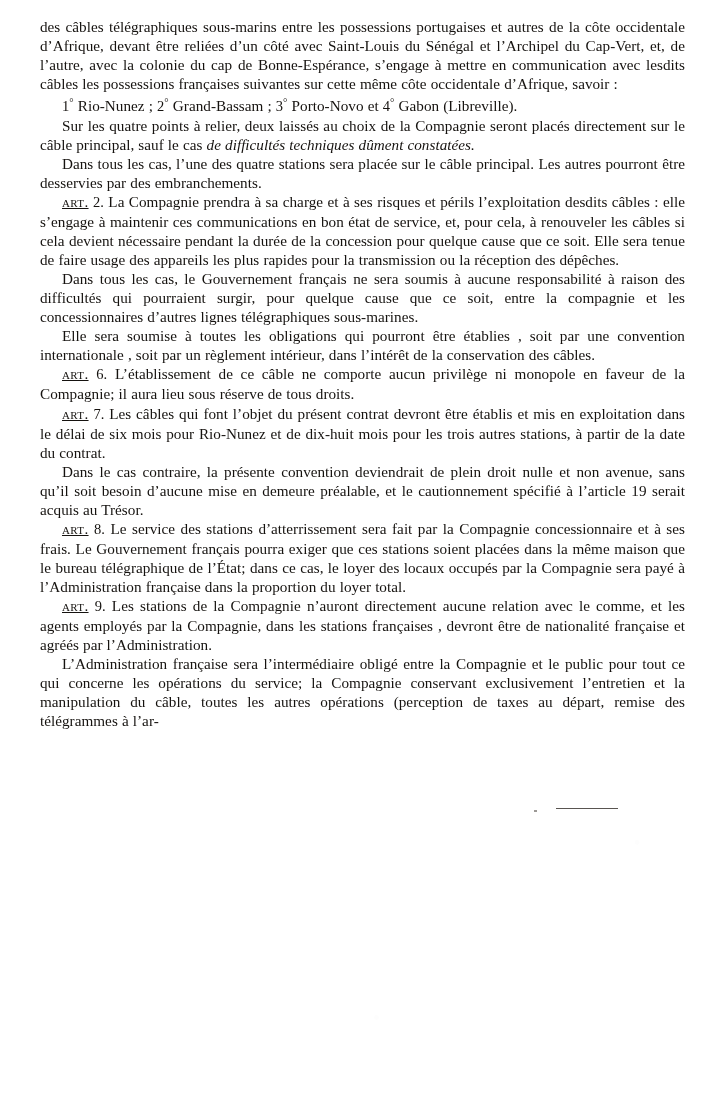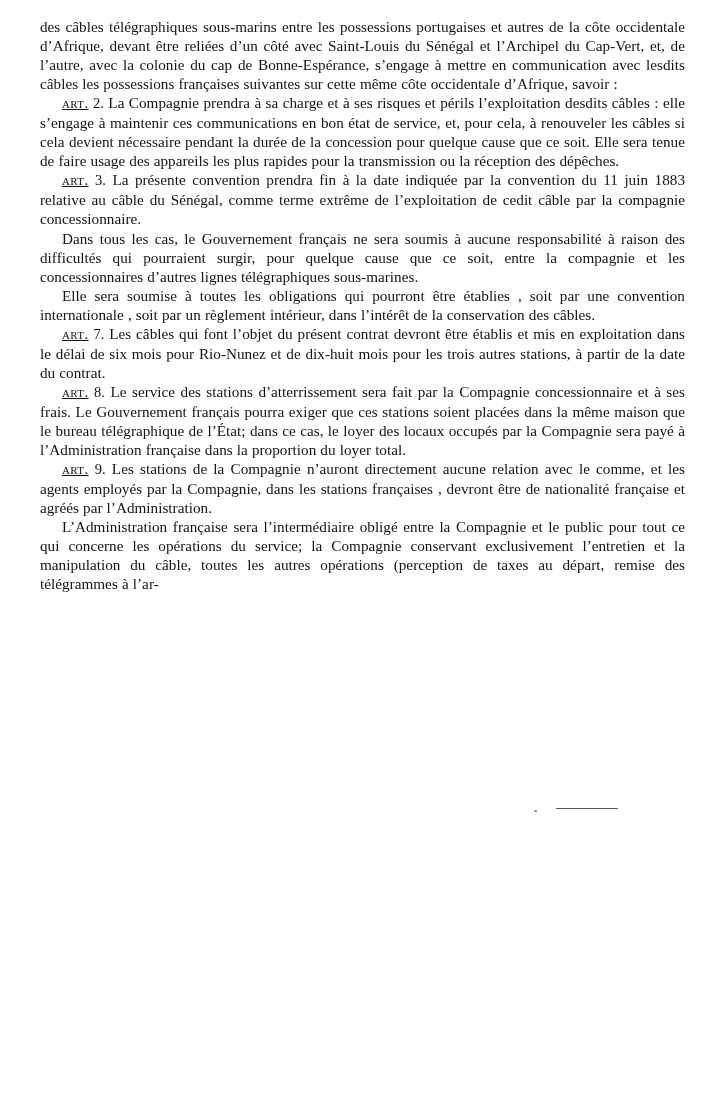--- a/index.html
+++ b/index.html
@@ -115,48 +115,56 @@
 </style>
 </head>
 <body>
 
 <div id="page">
 
   <div id="text-column">
 
     <p class="para noindent">des câbles télégraphiques sous-marins entre les possessions portugaises et autres de la côte occidentale d’Afrique, devant être reliées d’un côté avec Saint-Louis du Sénégal et l’Archipel du Cap-Vert, et, de l’autre, avec la colonie du cap de Bonne-Espérance, s’engage à mettre en communication avec lesdits câbles les possessions françaises suivantes sur cette même côte occidentale d’Afrique, savoir :</p>
 
+    <p class="para indent">
+      <span class="osf">1</span><span class="ord">°</span>&nbsp;Rio-Nunez&nbsp;; <span class="osf">2</span><span class="ord">°</span>&nbsp;Grand-Bassam&nbsp;; <span class="osf">3</span><span class="ord">°</span>&nbsp;Porto-Novo et <span class="osf">4</span><span class="ord">°</span>&nbsp;Gabon (Libreville).
+    </p>
 
+    <p class="para indent">
+      Sur les quatre points à relier, deux laissés au choix de la Compagnie seront placés directement sur le câble principal, sauf le cas <span class="ital">de difficultés techniques dûment constatées.</span>
+    </p>
 
+    <p class="para indent">Dans tous les cas, l’une des quatre stations sera placée sur le câble principal. Les autres pourront être desservies par des embranchements.</p>
 
     <p class="para indent">
       <span class="artno">Art.</span>
       <span class="osf">2.</span>
       <span>La Compagnie prendra à sa charge et à ses risques et périls l’exploitation desdits câbles : elle s’engage à maintenir ces communications en bon état de service, et, pour cela, à renouveler les câbles si cela devient nécessaire pendant la durée de la concession pour quelque cause que ce soit. Elle sera tenue de faire usage des appareils les plus rapides pour la transmission ou la réception des dépêches.</span>
     </p>
 
-    <p class="para indent">
-      <span class="artno">Art.</span>
-      <span class="osf">3.</span>
-      <span>La présente convention prendra fin à la date indiquée par la convention du 11 juin 1883 relative au câble du Sénégal, comme terme extrême de l’exploitation de cedit câble par la compagnie concessionnaire.</span>
-    </p>
 
 
 
     <p class="para indent">Dans tous les cas, le Gouvernement français ne sera soumis à aucune responsabilité à raison des difficultés qui pourraient surgir, pour quelque cause que ce soit, entre la compagnie et les concessionnaires d’autres lignes télégraphiques sous-marines.</p>
 
     <p class="para indent">Elle sera soumise à toutes les obligations qui pourront être établies , soit par une convention internationale , soit par un règlement intérieur, dans l’intérêt de la conservation des câbles.</p>
 
+    <p class="para indent">
+      <span class="artno">Art.</span>
+      <span class="osf">6.</span>
+      <span>L’établissement de ce câble ne comporte aucun privilège ni monopole en faveur de la Compagnie; il aura lieu sous réserve de tous droits.</span>
+    </p>
 
     <p class="para indent">
       <span class="artno">Art.</span>
       <span class="osf">7.</span>
       <span>Les câbles qui font l’objet du présent contrat devront être établis et mis en exploitation dans le délai de six mois pour Rio-Nunez et de dix-huit mois pour les trois autres stations, à partir de la date du contrat.</span>
     </p>
 
+    <p class="para indent">Dans le cas contraire, la présente convention deviendrait de plein droit nulle et non avenue, sans qu’il soit besoin d’aucune mise en demeure préalable, et le cautionnement spécifié à l’article 19 serait acquis au Trésor.</p>
 
     <p class="para indent">
       <span class="artno">Art.</span>
       <span class="osf">8.</span>
       <span>Le service des stations d’atterrissement sera fait par la Compagnie concessionnaire et à ses frais. Le Gouvernement français pourra exiger que ces stations soient placées dans la même maison que le bureau télégraphique de l’État; dans ce cas, le loyer des locaux occupés par la Compagnie sera payé à l’Administration française dans la proportion du loyer total.</span>
     </p>
 
     <p class="para indent">
       <span class="artno">Art.</span>
       <span class="osf">9.</span>

